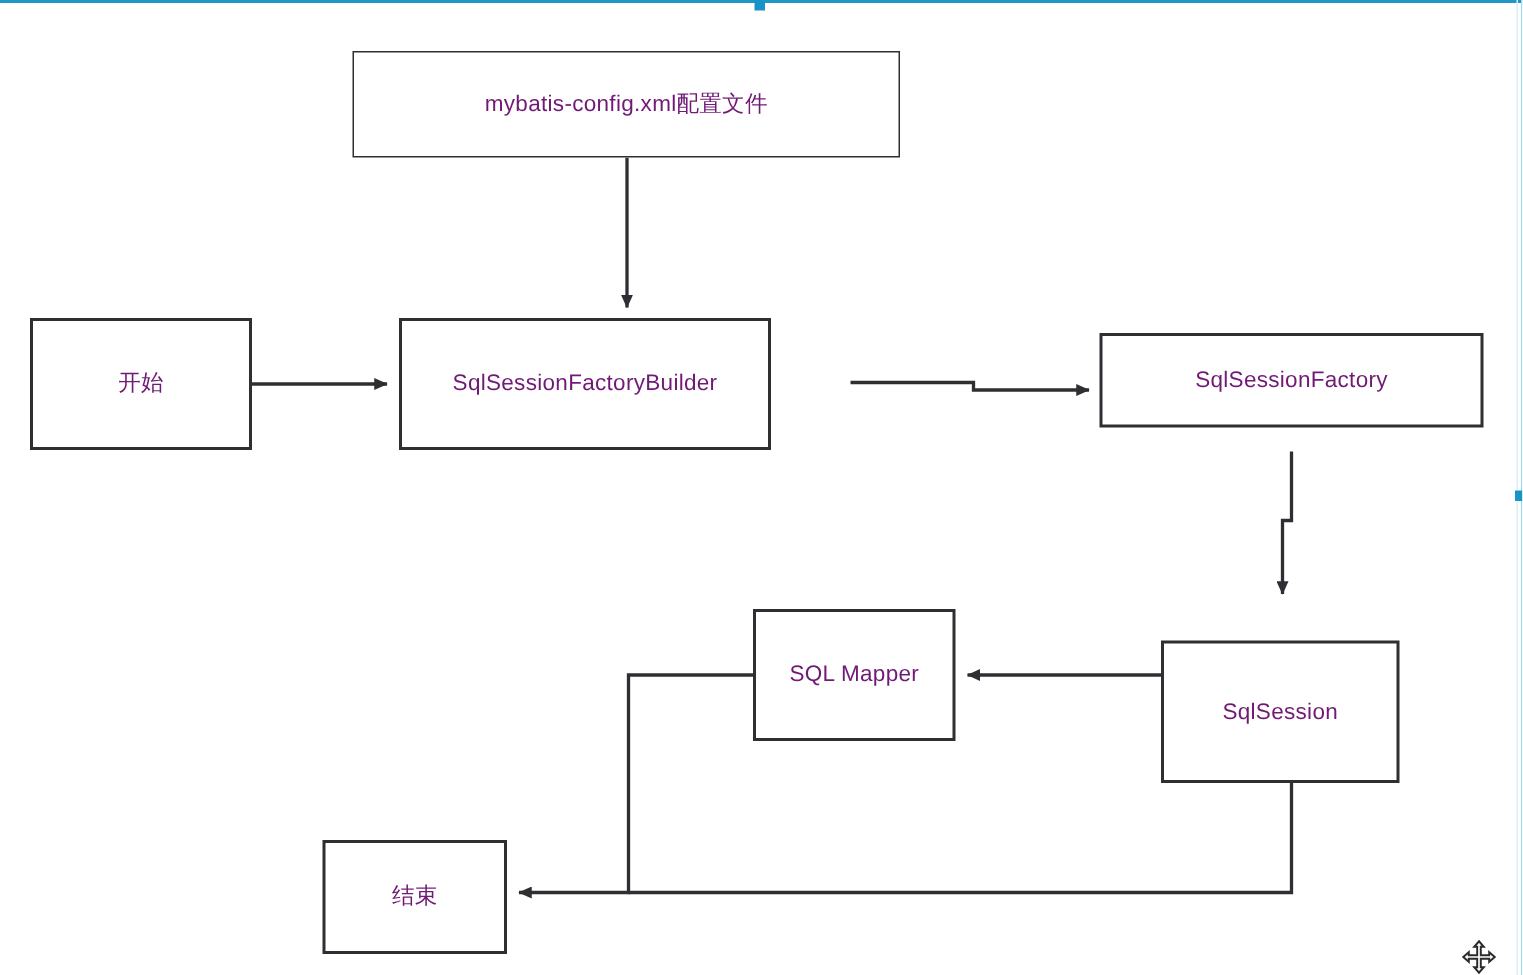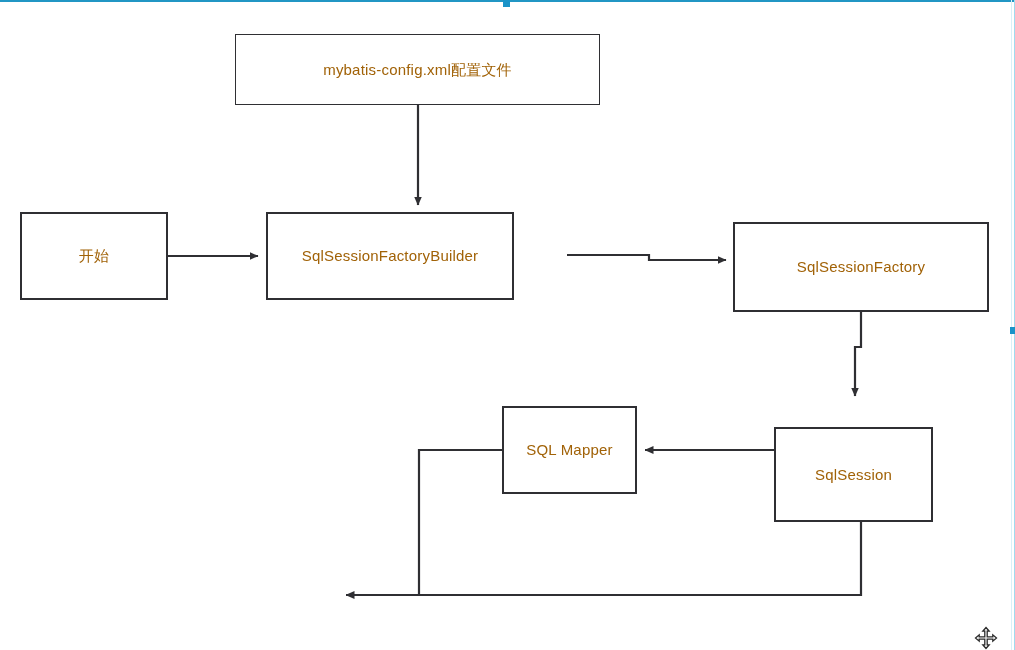--- a/index.html
+++ b/index.html
@@ -54,21 +54,21 @@
 
   
   .node {
     position: absolute;
     box-sizing: border-box;
     border: 2px solid #2f2f33;
     background: #ffffff;
     display: flex;
     align-items: center;
     justify-content: center;
-    color: #a16207;
+    color: #701a75;
     font-size: 15px;
     letter-spacing: 0.2px;
     font-weight: 400;
     text-align: center;
     line-height: 1.3;
     user-select: none;
   }
   .node.thin { border-width: 1.5px; }
 
   svg.edges {
@@ -140,32 +140,35 @@
   </div>
 
   <div class="node" style="left:20px; top:212px; width:148px; height:88px;">
     <span>开始</span>
   </div>
 
   <div class="node" style="left:266px; top:212px; width:248px; height:88px;">
     <span>SqlSessionFactoryBuilder</span>
   </div>
 
-  <div class="node" style="left:733px; top:222px; width:256px; height:90px;">
+  <div class="node" style="left:733px; top:222px; width:256px; height:63px;">
     <span>SqlSessionFactory</span>
   </div>
 
   <div class="node" style="left:502px; top:406px; width:135px; height:88px;">
     <span>SQL Mapper</span>
   </div>
 
   <div class="node" style="left:774px; top:403px; width:159px; height:95px;margin-top:24px;">
     <span>SqlSession</span>
   </div>
 
+  <div class="node" style="left:215px; top:560px; width:123px; height:76px;">
+    <span>结束</span>
+  </div>
 
   <div class="move-cursor">
     <svg width="24" height="24" viewBox="0 0 24 24">
       <path d="M12 1.5 L15.2 5.2 L13.2 5.2 L13.2 10.8 L18.8 10.8 L18.8 8.8 L22.5 12 L18.8 15.2 L18.8 13.2 L13.2 13.2 L13.2 18.8 L15.2 18.8 L12 22.5 L8.8 18.8 L10.8 18.8 L10.8 13.2 L5.2 13.2 L5.2 15.2 L1.5 12 L5.2 8.8 L5.2 10.8 L10.8 10.8 L10.8 5.2 L8.8 5.2 Z" fill="#ffffff" stroke="#2b2b2b" stroke-width="1.3" stroke-linejoin="miter"></path>
     </svg>
   </div>
 
 </div>
 
 </body></html>

